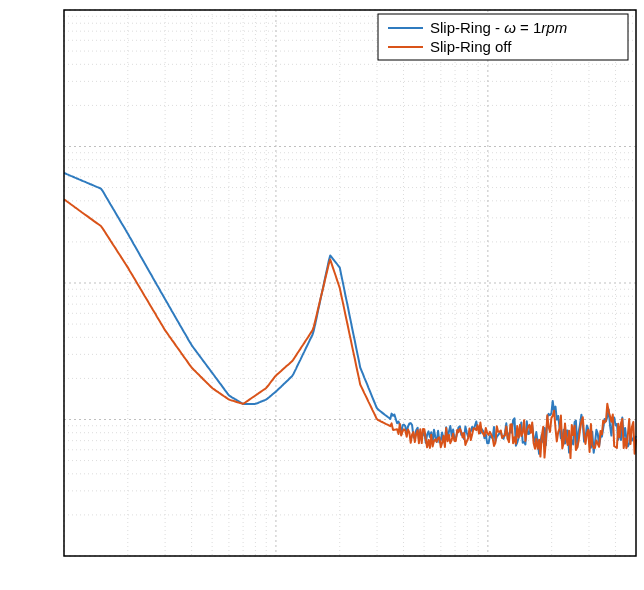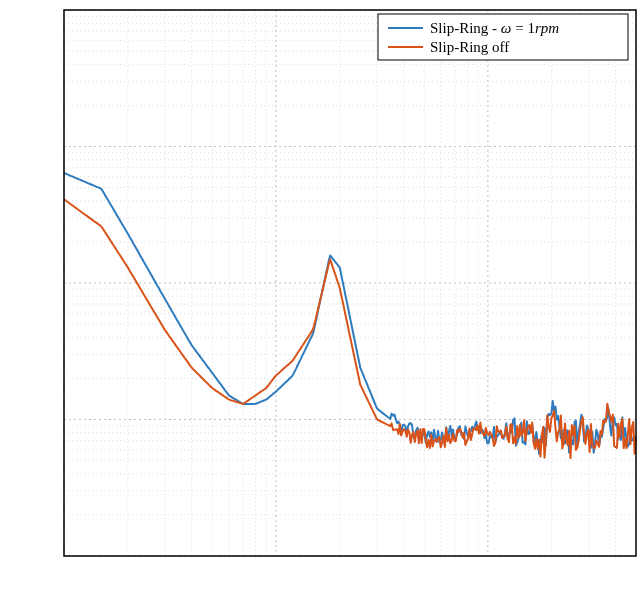--- a/index.html
+++ b/index.html
@@ -1,16 +1,16 @@
 <!DOCTYPE html>
 <html><head>
 <meta charset="utf-8">
 <style>
   html,body{margin:0;padding:0;background:#fff}
-  #wrap{position:relative;width:644px;height:590px;font-family:Liberation Serif, serif}
+  #wrap{position:relative;width:644px;height:590px;font-family:Liberation Sans, sans-serif}
   svg{position:absolute;top:0;left:0}
   .axis-line{stroke:#000;stroke-width:1.5;fill:none}
   .grid-major{stroke:#bfbfbf;stroke-width:1;stroke-dasharray:2 3}
   .grid-minor{stroke:#dcdcdc;stroke-width:1;stroke-dasharray:1 3}
   .s0{stroke:#2f7bbf;stroke-width:2;fill:none;stroke-linejoin:round}
   .s1{stroke:#d95319;stroke-width:2;fill:none;stroke-linejoin:round}
   .legend-box{fill:#fff;stroke:#000;stroke-width:1}
   .legend-text{font-size:15px;fill:#000}
 </style>
 </head>

